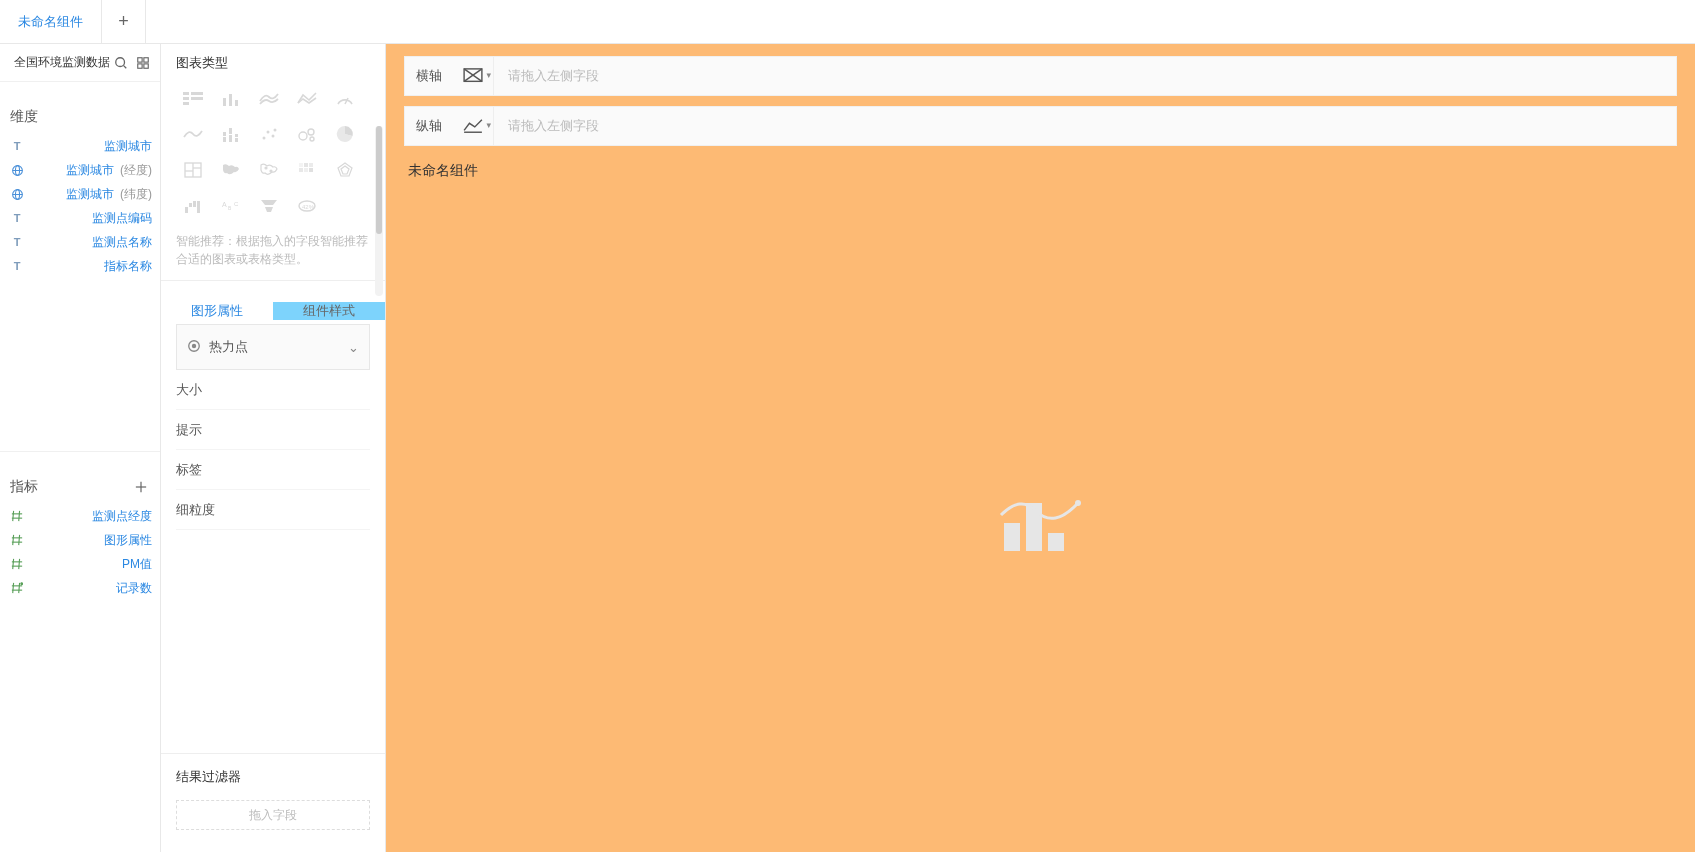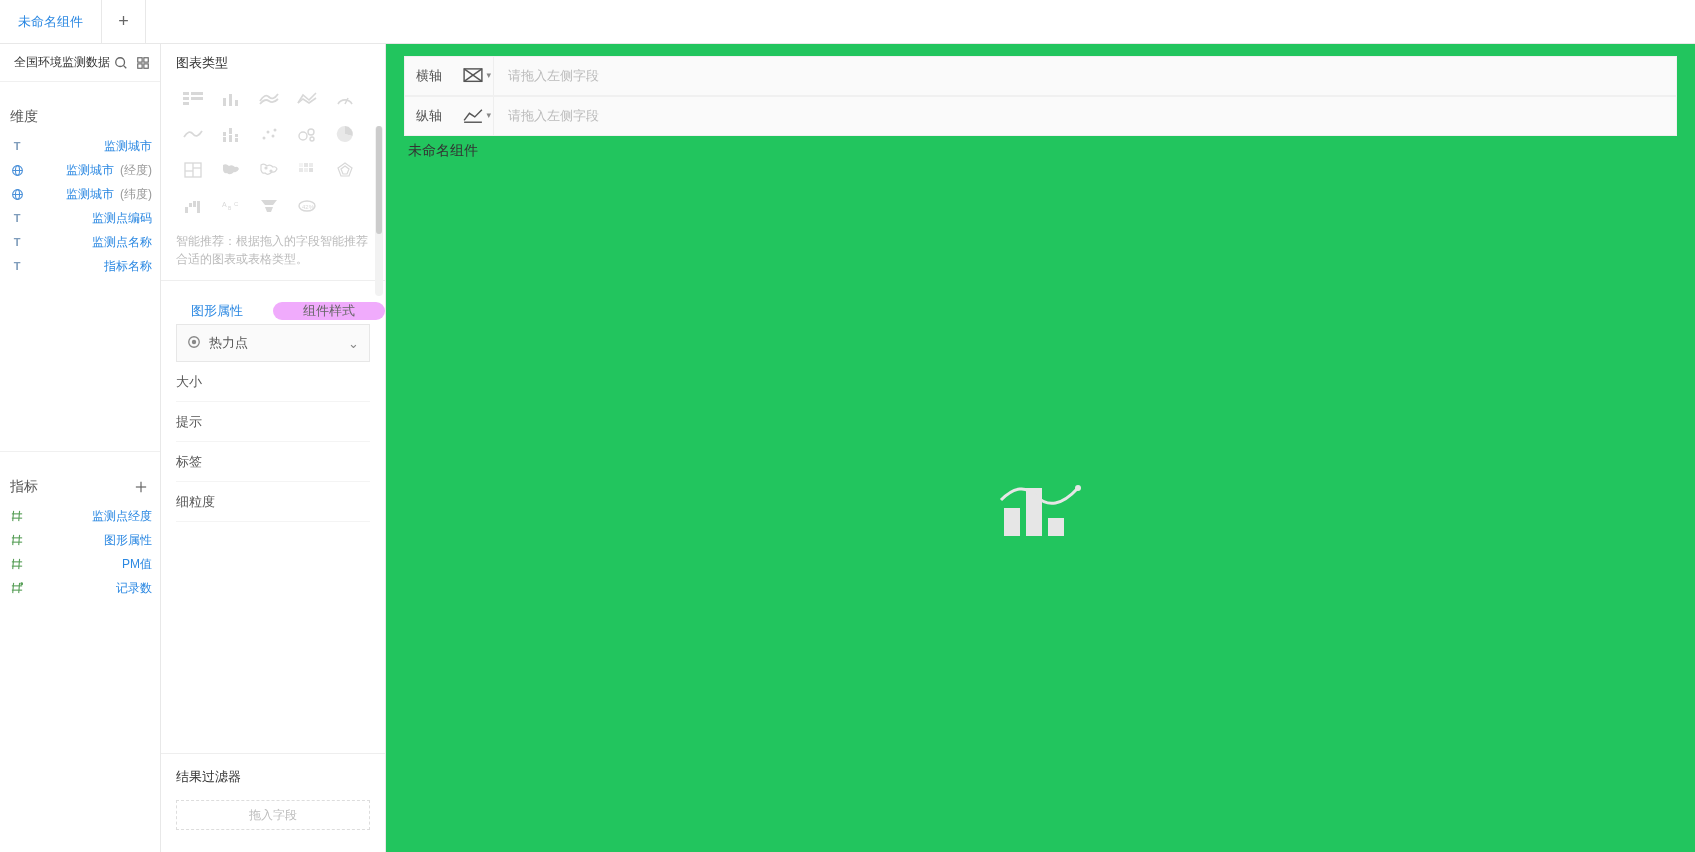--- a/index.html
+++ b/index.html
@@ -39,31 +39,31 @@
 .chart-grid-wrap { position: relative; padding: 0 0 0 15px; }
 .chart-grid { display: grid; grid-template-columns: repeat(5, 34px); grid-auto-rows: 32px; gap: 4px 4px; }
 .chart-cell { width: 34px; height: 32px; display: flex; align-items: center; justify-content: center; color: #d8d8d8; cursor: pointer; border-radius: 2px; }
 .chart-cell svg { display: block; }
 .scroll-track { position: absolute; right: 2px; top: 44px; width: 8px; height: 170px; background: #f2f2f2; border-radius: 4px; }
 .scroll-thumb { position: absolute; left: 1px; top: 0; width: 6px; height: 108px; background: #ccc; border-radius: 3px; }
 .smart-hint { padding: 10px 15px 12px; font-size: 12px; color: #bbb; line-height: 1.5; }
 .prop-tabs { display: flex; height: 40px; border-top: 1px solid #eee; align-items: flex-end; }
 .prop-tab { flex: 1; display: flex; align-items: center; justify-content: center; font-size: 13px; cursor: pointer; }
 .prop-tab.active { color: #2b88e2; background: #fff; }
-.prop-tab.inactive { color: #666; background: #f0abfc; border-radius: 12px; }
-.dropdown-row { height: 38px; margin: 4px 15px 0; border: 1px solid #e7e7e7; display: flex; align-items: center; padding: 0 10px; background: #fafafa; cursor: pointer; gap: 8px; font-size: 13px; color: #555; }
+.prop-tab.inactive { color: #666; background: #7dd3fc; }
+.dropdown-row { height: 46px; margin: 4px 15px 0; border: 1px solid #e7e7e7; display: flex; align-items: center; padding: 0 10px; background: #fafafa; cursor: pointer; gap: 8px; font-size: 13px; color: #555; }
 .dropdown-row .chev { margin-left: auto; color: #888; }
 .prop-list { padding: 0 15px; }
 .prop-item { height: 40px; border-bottom: 1px solid #f4f4f4; display: flex; align-items: center; font-size: 13px; color: #555; cursor: pointer; }
 .filter-block { margin-top: auto; padding: 14px 15px 12px; border-top: 1px solid #eee; }
 .filter-title { font-size: 13px; color: #333; margin-bottom: 14px; }
 .filter-drop { height: 30px; border: 1px dashed #ddd; display: flex; align-items: center; justify-content: center; font-size: 12px; color: #bbb; margin-bottom: 10px; }
 
 
-.main-panel { flex: 1; display: flex; flex-direction: column; background: #22c55e; padding: 12px 18px 0; }
+.main-panel { flex: 1; display: flex; flex-direction: column; background: #fdba74; padding: 12px 18px 0; gap: 10px; }
 .axis-row { height: 40px; background: #fafafa; border: 1px solid #f0f0f0; display: flex; align-items: center; }
 .axis-label { width: 48px; text-align: center; font-size: 13px; color: #555; }
 .axis-icon { width: 40px; display: flex; align-items: center; justify-content: center; color: #555; cursor: pointer; position: relative; }
 .axis-icon .caret { position: absolute; bottom: 4px; right: 2px; font-size: 9px; color: #888; }
 .axis-placeholder { flex: 1; padding: 0 14px; color: #bbb; font-size: 13px; border-left: 1px solid #eee; height: 100%; display: flex; align-items: center; }
 .component-title { font-size: 14px; color: #333; padding: 6px 4px 0; }
 .canvas-empty { flex: 1; display: flex; align-items: center; justify-content: center; }
 .placeholder-chart { color: #e6e6e6; }
 
 </style>

